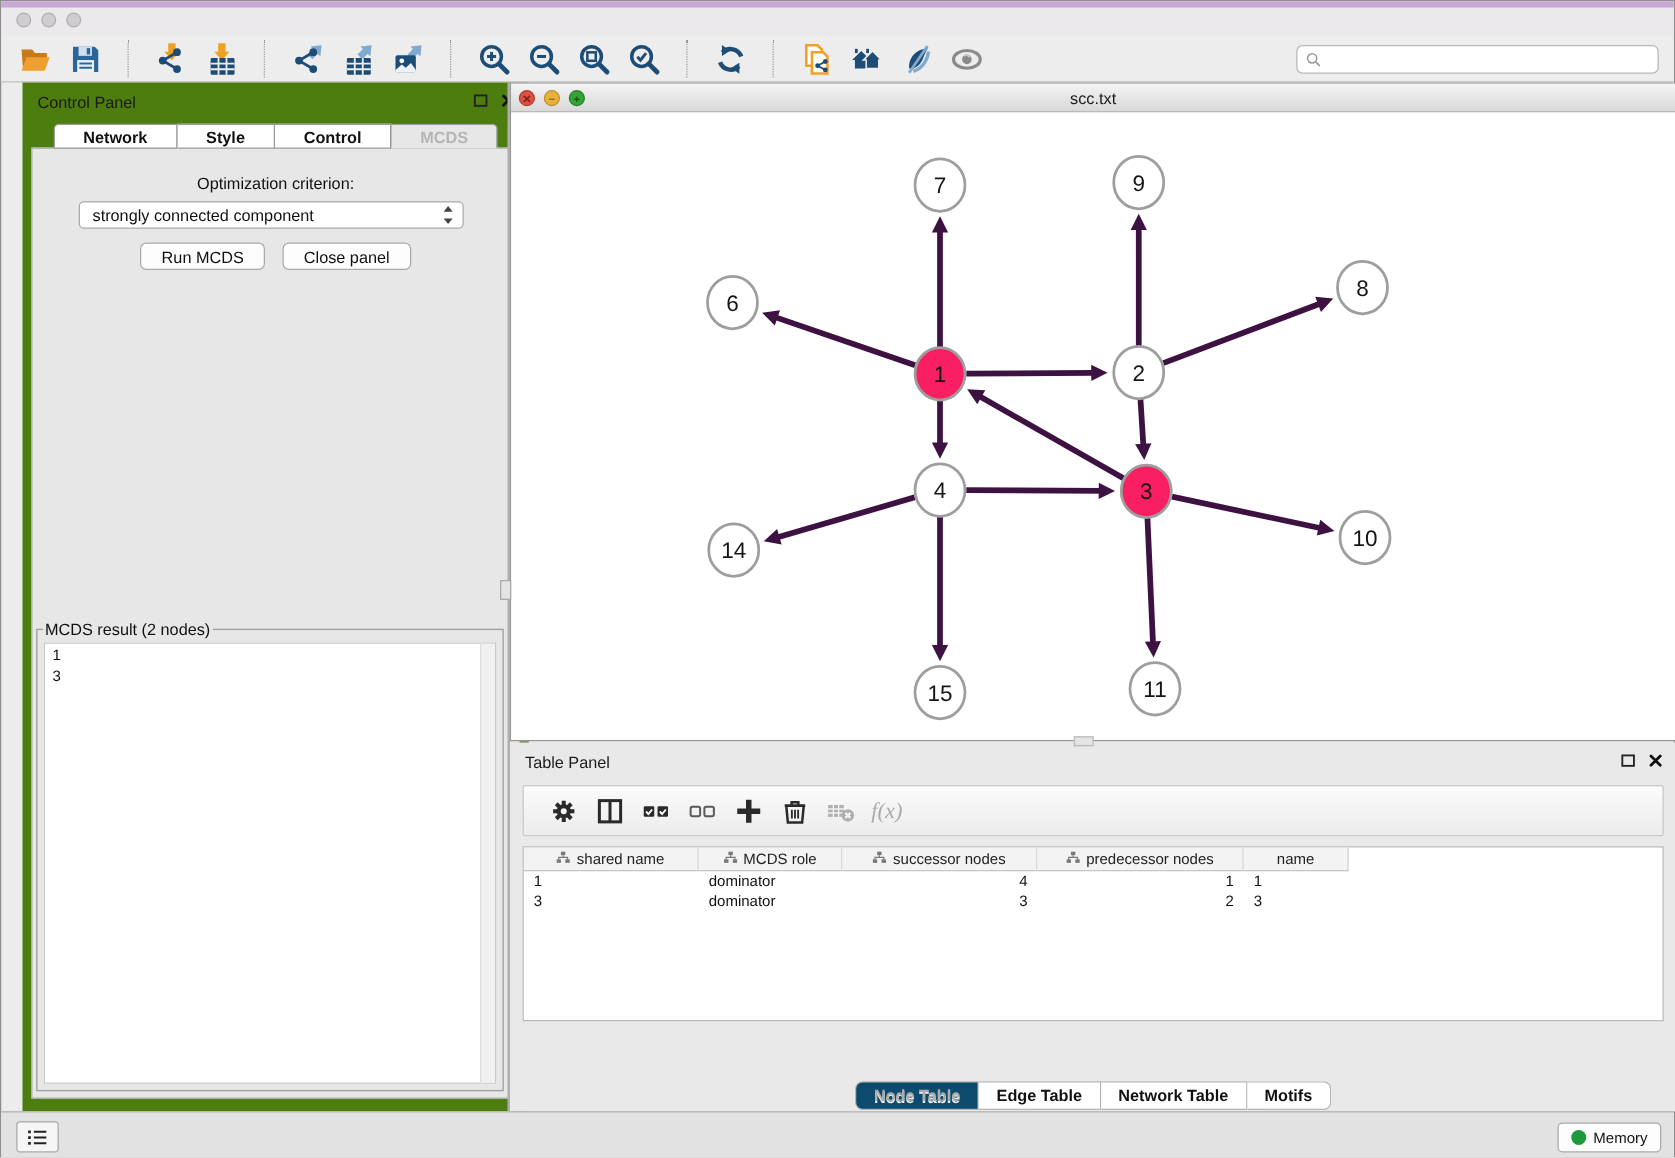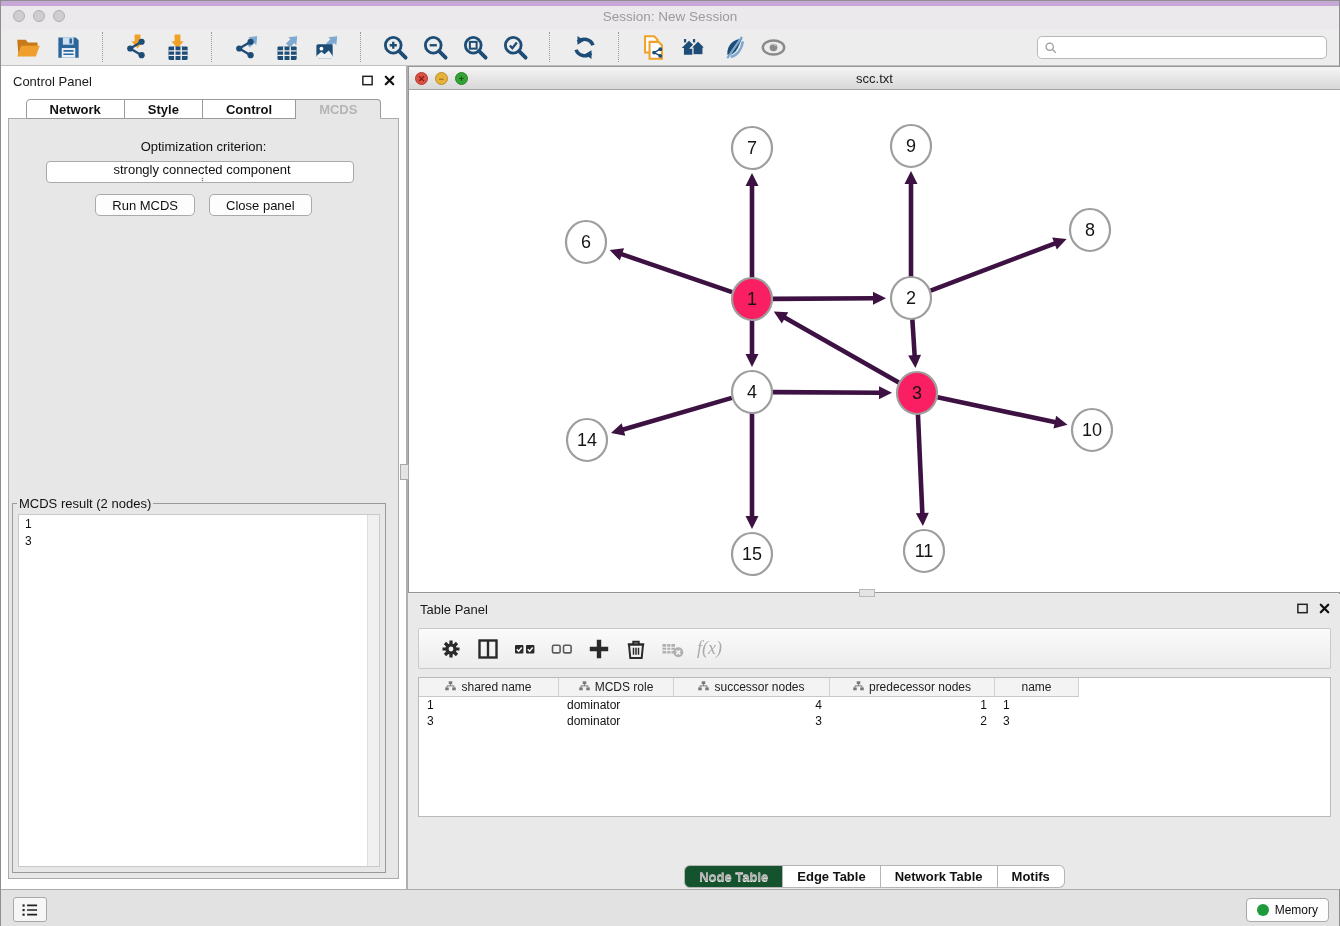--- a/index.html
+++ b/index.html
@@ -22,39 +22,39 @@
             display:flex; align-items:center; padding-left:12px; }
   #main-toolbar-groups { display:flex; align-items:center; gap:10px; }
   .tbicon { width:30px; height:30px; display:flex; align-items:center; justify-content:center; cursor:pointer; }
   .tbsep { width:1px; height:30px; border-left:1px dotted #9A9A9A; margin:0 9px; }
   #search-wrap { position:absolute; right:12px; top:7px; width:290px; height:23px; background:#fff;
             border:1px solid #B8B8B8; border-radius:5px; display:flex; align-items:center; padding:0 6px; }
   #search-wrap input { border:none; outline:none; flex:1; font-size:13px; background:transparent;
             font-family:"Liberation Sans", sans-serif; }
 
   
-  #control-panel { position:absolute; left:0; top:65px; width:405px; height:823px; background:#ffffff; }
+  #control-panel { position:absolute; left:17px; top:65px; width:405px; height:823px; background:#4d7c0f; }
   .panel-header { position:absolute; left:0; top:0; width:100%; height:30px; }
   .panel-title { position:absolute; left:12px; top:8px; font-size:13px; color:#1A1A1A; }
   .panel-btns { position:absolute; right:10px; top:7px; display:flex; gap:8px; }
   .panel-btn { width:14px; height:14px; display:flex; align-items:center; justify-content:center; cursor:pointer; }
 
   .cp-tabs { position:absolute; left:0; top:33px; width:100%; display:flex; justify-content:center; z-index:2; }
   .cp-tab { height:20px; padding:0 23px; display:flex; align-items:center; font-size:13px; font-weight:bold;
             color:#111; background:#fff; border:1px solid #9A9A9A; border-left-width:0; cursor:pointer; }
   .cp-tab:first-child { border-left-width:1px; border-top-left-radius:4px; }
   .cp-tab:last-child { border-top-right-radius:4px; }
   .cp-tab.active { background:#E7E7E7; color:#B5B5B5; border-bottom-color:transparent; }
 
   .cp-content { position:absolute; left:7px; right:7px; top:52px; bottom:10px;
             background:#E7E7E7; border:1px solid #ABABAB; }
   .opt-label { position:absolute; left:0; right:0; top:20px; text-align:center; font-size:13px; color:#111; }
   .dropdown { position:absolute; left:37px; top:42px; width:308px; height:22px; background:#fff;
             border:1px solid #A9A9A9; border-radius:4px; display:flex; align-items:center;
-            padding:0 6px 0 10px; font-size:13px; color:#111; cursor:pointer;flex-direction:column; }
+            padding:0 6px 0 10px; font-size:13px; color:#111; cursor:pointer; }
   .dropdown .dd-text { flex:1; }
   .btn-row { position:absolute; left:0; right:0; top:75px; display:flex; justify-content:center; gap:14px; }
   .pushbtn { height:22px; padding:0 16px; background:#FDFDFD; border:1px solid #A9A9A9; border-radius:5px;
             font-size:13px; color:#111; display:flex; align-items:center; cursor:pointer;
             font-family:"Liberation Sans", sans-serif; }
 
   .mcds-fieldset { position:absolute; left:3px; width:374px; top:377px; height:377px;
             border:1px solid #9A9A9A; background:#E7E7E7; padding:0; }
   .mcds-fieldset legend { font-size:13px; color:#111; margin-left:4px; padding:0 2px; }
   .mcds-inner { position:absolute; left:5px; right:5px; top:3px; bottom:5px; background:#fff;
@@ -101,21 +101,21 @@
             display:flex; align-items:center; justify-content:center; gap:5px; font-size:12px; color:#222;
             cursor:pointer; }
   .tp-row { display:flex; height:16px; align-items:center; font-size:12px; color:#111; cursor:pointer; }
   .tp-cell { padding:0 8px; overflow:hidden; white-space:nowrap; }
 
   .tp-tabs { position:absolute; left:0; right:0; top:271px; display:flex; justify-content:center; }
   .tp-tab { height:23px; padding:0 14px; display:flex; align-items:center; font-size:13px; font-weight:bold;
             color:#111; background:#fff; border:1px solid #B5B5B5; border-left-width:0; cursor:pointer; }
   .tp-tab:first-child { border-left-width:1px; border-top-left-radius:6px; border-bottom-left-radius:6px; }
   .tp-tab:last-child { border-top-right-radius:6px; border-bottom-right-radius:6px; }
-  .tp-tab.active { background:#14532d; color:#ACACAC; text-shadow:0 1px 0 #EFEFEF; }
+  .tp-tab.active { background:#0c4a6e; color:#ACACAC; text-shadow:0 1px 0 #EFEFEF; }
 
   
   #statusbar { position:absolute; left:0; top:888px; width:100%; height:38px; background:#E2E2E2;
             border-top:1px solid #ADADAD; }
   #list-btn { position:absolute; left:12px; top:7px; width:34px; height:25px; background:#F6F6F6;
             border:1px solid #A9A9A9; border-radius:3px; display:flex; align-items:center; justify-content:center;
             cursor:pointer; }
   #memory-btn { position:absolute; right:10px; top:8px; height:24px; padding:0 10px; background:#FDFDFD;
             border:1px solid #A9A9A9; border-radius:4px; display:flex; align-items:center; gap:6px;
             font-size:12px; color:#111; cursor:pointer; }
@@ -124,21 +124,20 @@
 </head>
 <body>
 
 <div id="app">
 
   <div id="titlebar">
     <div class="purple-strip"></div>
     <div class="tl-dot t1"></div>
     <div class="tl-dot t2"></div>
     <div class="tl-dot t3"></div>
-    <div class="title">Session: New Session</div>
   </div>
 
   <div id="main-toolbar">
     <div id="main-toolbar-groups">
         <div class="tbicon">
           <svg viewBox="0 0 24 24" width="27" height="27">
             <path d="M2 5 h7.5 l2 2.5 h8.5 v3.5 H6 L3 18.5 Z" fill="#C77A18"></path>
             <path d="M5.5 10.5 h16.5 L18.5 20 H2 Z" fill="#EE9F2E"></path>
           </svg>
         </div>

